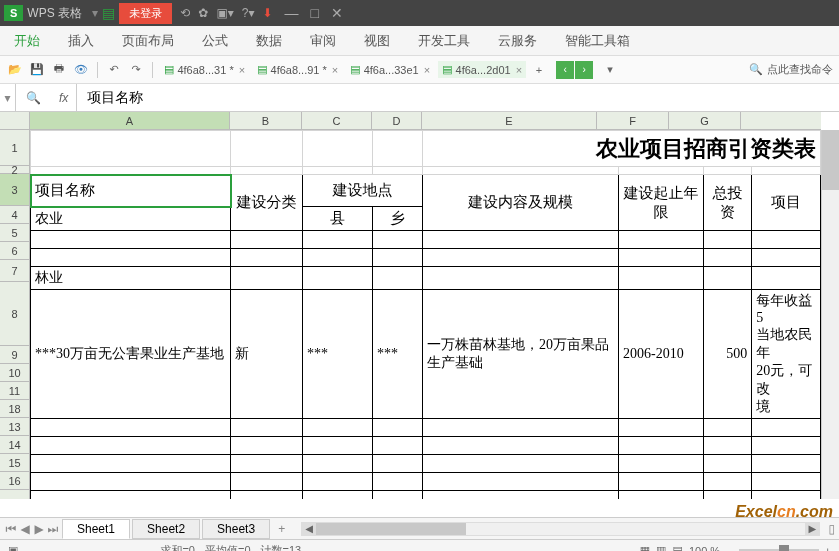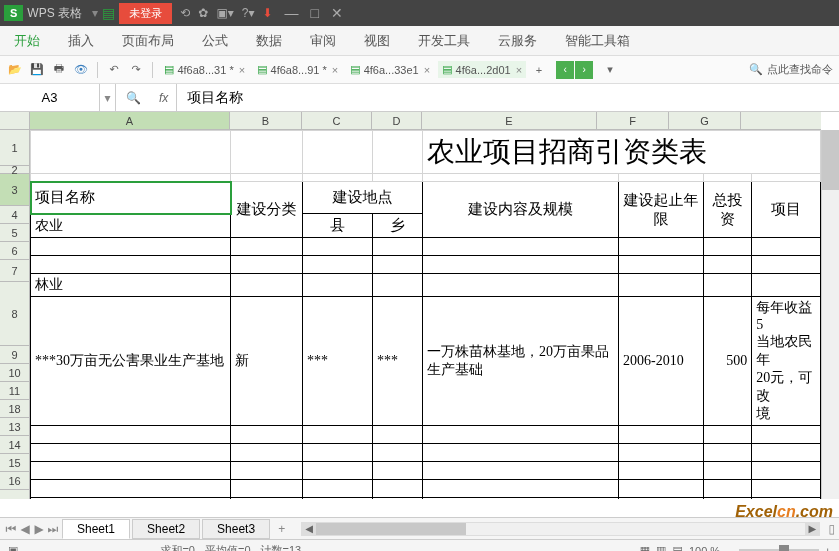--- a/index.html
+++ b/index.html
@@ -43,21 +43,21 @@
     .col-h { border-right: 1px solid #bbb; text-align: center; font-size: 11px; color: #444; line-height: 18px; }
     .col-h.sel { background: #c3deb5; }
     .row-headers { position: absolute; top: 18px; left: 0; width: 30px; bottom: 18px; background: #e8eee4; border-right: 1px solid #bbb; }
     .row-h { border-bottom: 1px solid #bbb; text-align: center; font-size: 11px; color: #444; display: flex; align-items: center; justify-content: center; }
     .row-h.sel { background: #c3deb5; }
     
     .cells { position: absolute; top: 18px; left: 30px; right: 18px; bottom: 18px; overflow: hidden; }
     table.sheet { border-collapse: collapse; font-family: "SimSun", serif; font-size: 14px; }
     table.sheet td { border: 1px solid #000; padding: 2px 4px; vertical-align: middle; background: #fff; }
     table.sheet td.noborder { border: 1px solid #d4d4d4; }
-    .title-cell { font-size: 28px; text-align: left; }
+    .title-cell { font-size: 22px; text-align: right; font-weight: bold; }
     .hdr-cell { text-align: center; font-size: 15px; }
     .selected-cell { outline: 2px solid #2a9f3c; outline-offset: -1px; }
     
     .vscroll { position: absolute; top: 18px; right: 0; width: 18px; bottom: 18px; background: #f0f0f0; border-left: 1px solid #ccc; }
     .vscroll-thumb { position: absolute; top: 0; width: 100%; height: 60px; background: #c8c8c8; }
     
     .sheet-tabs { height: 22px; background: #f5f5f5; border-top: 1px solid #ccc; display: flex; align-items: center; padding: 0 4px; }
     .nav-btn { width: 14px; color: #888; cursor: pointer; text-align: center; }
     .sheet-tab { padding: 2px 14px; border: 1px solid #ccc; background: #eee; margin-left: 2px; cursor: pointer; font-size: 12px; }
     .sheet-tab.active { background: #fff; border-bottom-color: #fff; }
@@ -147,21 +147,20 @@
     <span class="nav-arrow">›</span>
   </div>
   <span class="tool-icon">▾</span>
   <div class="search-cmd">
     <span>🔍</span>
     <span>点此查找命令</span>
   </div>
 </div>
 
 <div class="formula-bar">
-  <div class="namebox">A3</div>
   <div class="namebox-dd">▾</div>
   <div class="fb-icons">
     <span>🔍</span>
   </div>
   <div class="fx-label">fx</div>
   <div class="formula-input">项目名称</div>
 </div>
 
 <div class="grid-area">
   <div class="corner"></div>

